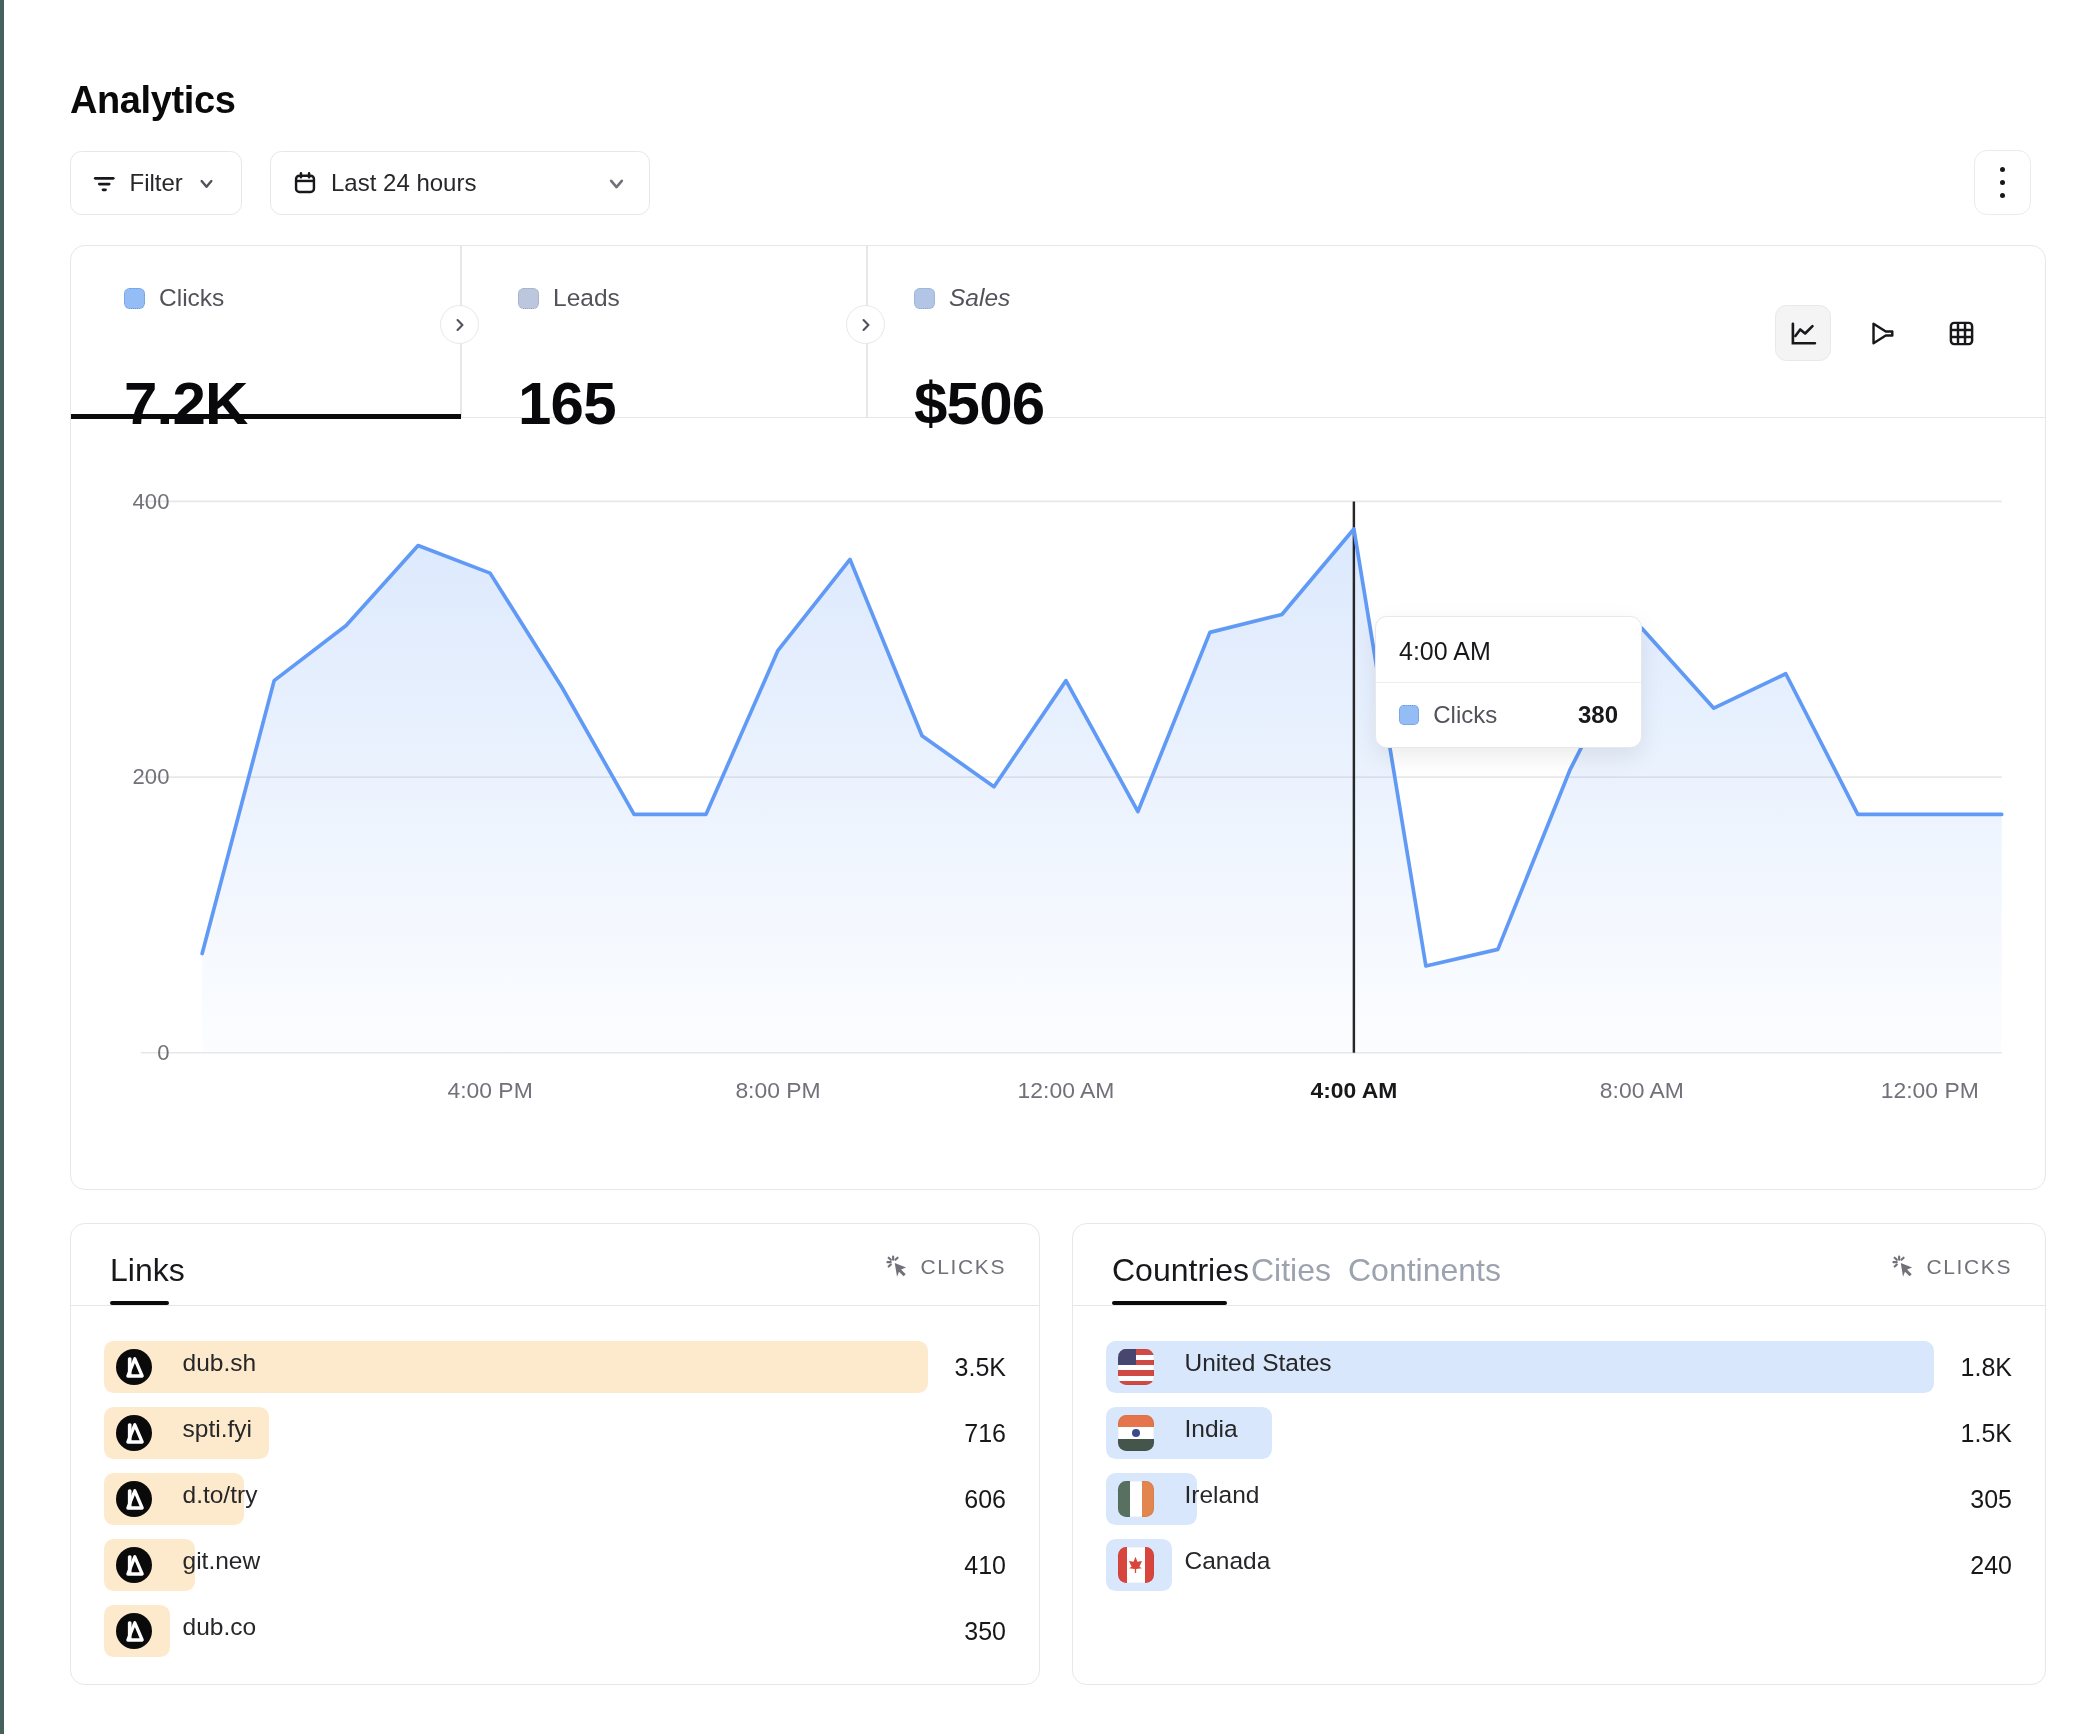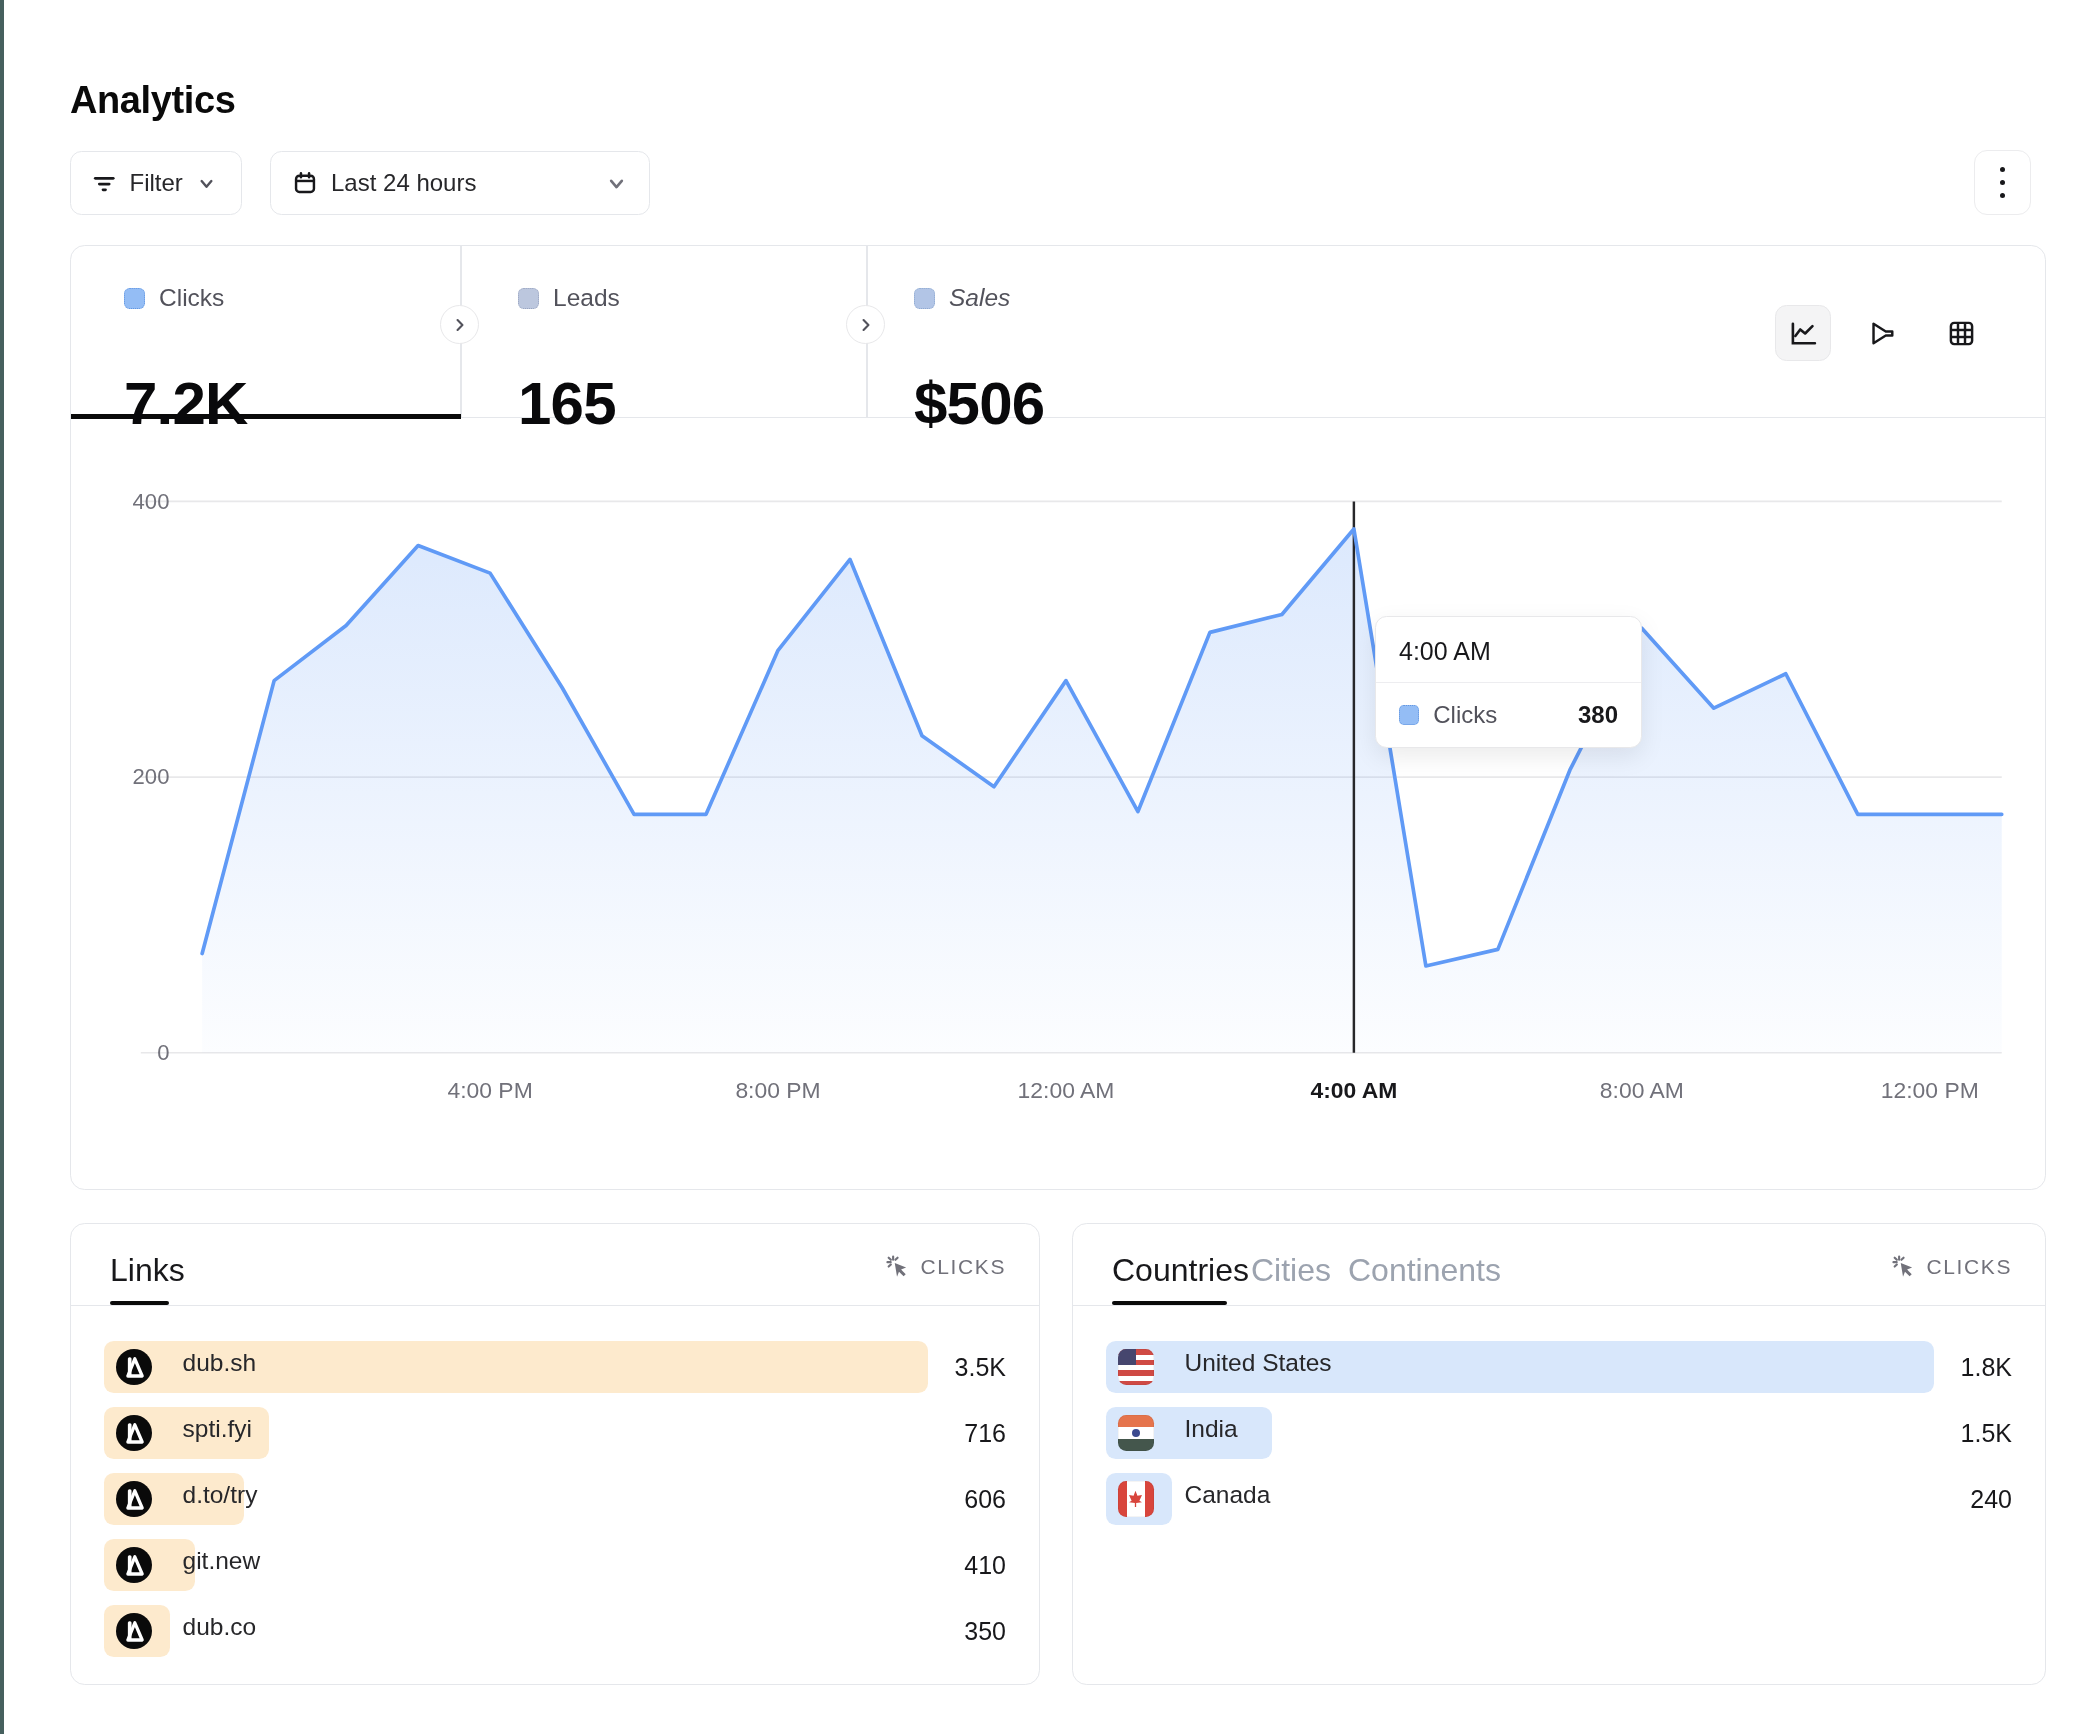--- a/index.html
+++ b/index.html
@@ -362,20 +362,30 @@
           <div class="bar" style="width:20%;background:#d8e7fb;"></div>
         </div>
         <div class="row-content">
           <span class="flag flag-in"></span>
           <span class="row-label">India</span>
         </div>
         <span class="row-value">1.5K</span>
       </div>
       <div class="row">
         <div class="bar-track">
+          <div class="bar" style="width:11%;background:#d8e7fb;"></div>
+        </div>
+        <div class="row-content">
+          <span class="flag flag-ie"></span>
+          <span class="row-label">Ireland</span>
+        </div>
+        <span class="row-value">305</span>
+      </div>
+      <div class="row">
+        <div class="bar-track">
           <div class="bar" style="width:8%;background:#d8e7fb;"></div>
         </div>
         <div class="row-content">
           <span class="flag flag-ca"></span>
           <span class="row-label">Canada</span>
         </div>
         <span class="row-value">240</span>
       </div>
     </div>
 </div>

